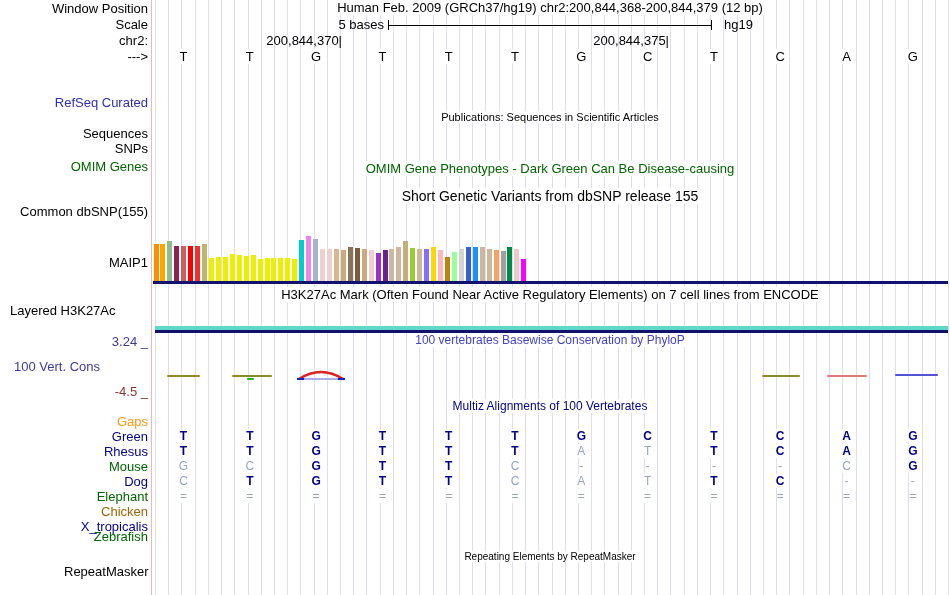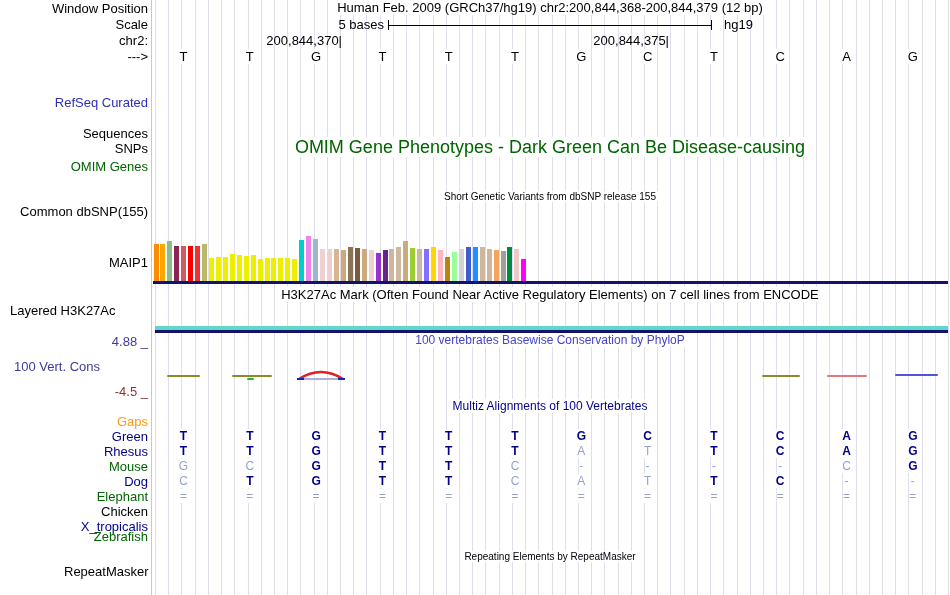--- a/index.html
+++ b/index.html
@@ -218,21 +218,21 @@
       <div class="aln f" style="left: 283.1px; top: 490px;"><span style="background: rgb(255, 255, 255);">=</span></div>
       <div class="aln f" style="left: 349.4px; top: 490px;"><span style="background: rgb(255, 255, 255);">=</span></div>
       <div class="aln f" style="left: 415.7px; top: 490px;"><span style="background: rgb(255, 255, 255);">=</span></div>
       <div class="aln f" style="left: 482px; top: 490px;"><span style="background: rgb(255, 255, 255);">=</span></div>
       <div class="aln f" style="left: 548.3px; top: 490px;"><span style="background: rgb(255, 255, 255);">=</span></div>
       <div class="aln f" style="left: 614.6px; top: 490px;"><span style="background: rgb(255, 255, 255);">=</span></div>
       <div class="aln f" style="left: 680.9px; top: 490px;"><span style="background: rgb(255, 255, 255);">=</span></div>
       <div class="aln f" style="left: 747.2px; top: 490px;"><span style="background: rgb(255, 255, 255);">=</span></div>
       <div class="aln f" style="left: 813.5px; top: 490px;"><span style="background: rgb(255, 255, 255);">=</span></div>
       <div class="aln f" style="left: 879.8px; top: 490px;"><span style="background: rgb(255, 255, 255);">=</span></div>
-      <div class="ll" style="top: 505px; color: #000000;">Chicken</div>
+      <div class="ll" style="top: 505px; color: #a16207;">Chicken</div>
       <div class="ll" style="top: 520px; color: rgb(0, 0, 139);">X_tropicalis</div>
       <div class="ll" style="top: 530px; color: rgb(0, 100, 0); text-align: center;">Zebrafish</div>
       <div class="mark" style="left: 167px; top: 375px; width: 33px; height: 2px; background: rgb(139, 139, 42); border-radius: 1px;"></div>
       <div class="mark" style="left: 232px; top: 375px; width: 40px; height: 2px; background: rgb(139, 139, 42); border-radius: 1px;"></div>
       <div class="mark" style="left: 247px; top: 378px; width: 7px; height: 2px; background: rgb(34, 187, 34); border-radius: 1px;"></div>
       <div class="mark" style="left: 296px; top: 368px; width: 50px; height: 14px;"><svg width="50" height="14" xmlns="http://www.w3.org/2000/svg">
           <line x1="3" y1="11" x2="47" y2="11" stroke="#aab0e0" stroke-width="2"></line>
           <path d="M3 11 Q 25 -3 47 11" fill="none" stroke="#e02020" stroke-width="2.5"></path>
           <rect x="1" y="10" width="7" height="2" fill="#2020c0"></rect>
           <rect x="42" y="10" width="7" height="2" fill="#2020c0"></rect>
@@ -259,28 +259,29 @@
   <div class="ll" style="top:18px">Scale</div>
   <div class="ll" style="top:34px">chr2:</div>
   <div class="ll" style="top:50px">---&gt;</div>
   <div class="ll c-blue" style="top:96px">RefSeq Curated</div>
   <div class="ll" style="top:127px">Sequences</div>
   <div class="ll" style="top:142px">SNPs</div>
   <div class="ll c-green" style="top:160px">OMIM Genes</div>
   <div class="ll" style="top:205px">Common dbSNP(155)</div>
   <div class="ll" style="top:256px">MAIP1</div>
   <div class="lfree" style="top:304px;left:10px">Layered H3K27Ac</div>
-  <div class="ll c-consblue" style="top:335px">4.88 _</div>
+  <div class="ll c-consblue" style="top:335px">3.24 _</div>
   <div class="lfree c-consblue" style="top:360px;left:14px">100 Vert. Cons</div>
   <div class="ll c-maroon" style="top:385px">-4.5 _</div>
   <div class="ll c-orange" style="top:415px">Gaps</div>
   <div class="lfree" style="top:565px;left:64px">RepeatMasker</div>
 
-  <div class="title c-green" style="top:141px;font-size:18px"><span>OMIM Gene Phenotypes - Dark Green Can Be Disease-causing</span></div>
-  <div class="title" style="top:190px;font-size:10px"><span>Short Genetic Variants from dbSNP release 155</span></div>
+  <div class="title" style="top:111px;font-size:11px"><span>Publications: Sequences in Scientific Articles</span></div>
+  <div class="title c-green" style="top:162px;font-size:13px"><span>OMIM Gene Phenotypes - Dark Green Can Be Disease-causing</span></div>
+  <div class="title" style="top:190px;font-size:14px"><span>Short Genetic Variants from dbSNP release 155</span></div>
   <div class="title" style="top:288px;font-size:13px"><span>H3K27Ac Mark (Often Found Near Active Regulatory Elements) on 7 cell lines from ENCODE</span></div>
   <div class="title c-phylop" style="top:334px;font-size:12px"><span>100 vertebrates Basewise Conservation by PhyloP</span></div>
   <div class="title c-navy" style="top:400px;font-size:12px"><span>Multiz Alignments of 100 Vertebrates</span></div>
   <div class="title" style="top:550px;font-size:10px"><span>Repeating Elements by RepeatMasker</span></div>
 
   <div class="geneLine" style="top:281px"></div>
   <div class="tealBand" style="top:326px"></div>
   <div class="geneLine" style="top:330px;left:155px;width:793px"></div>
 
 </div>

